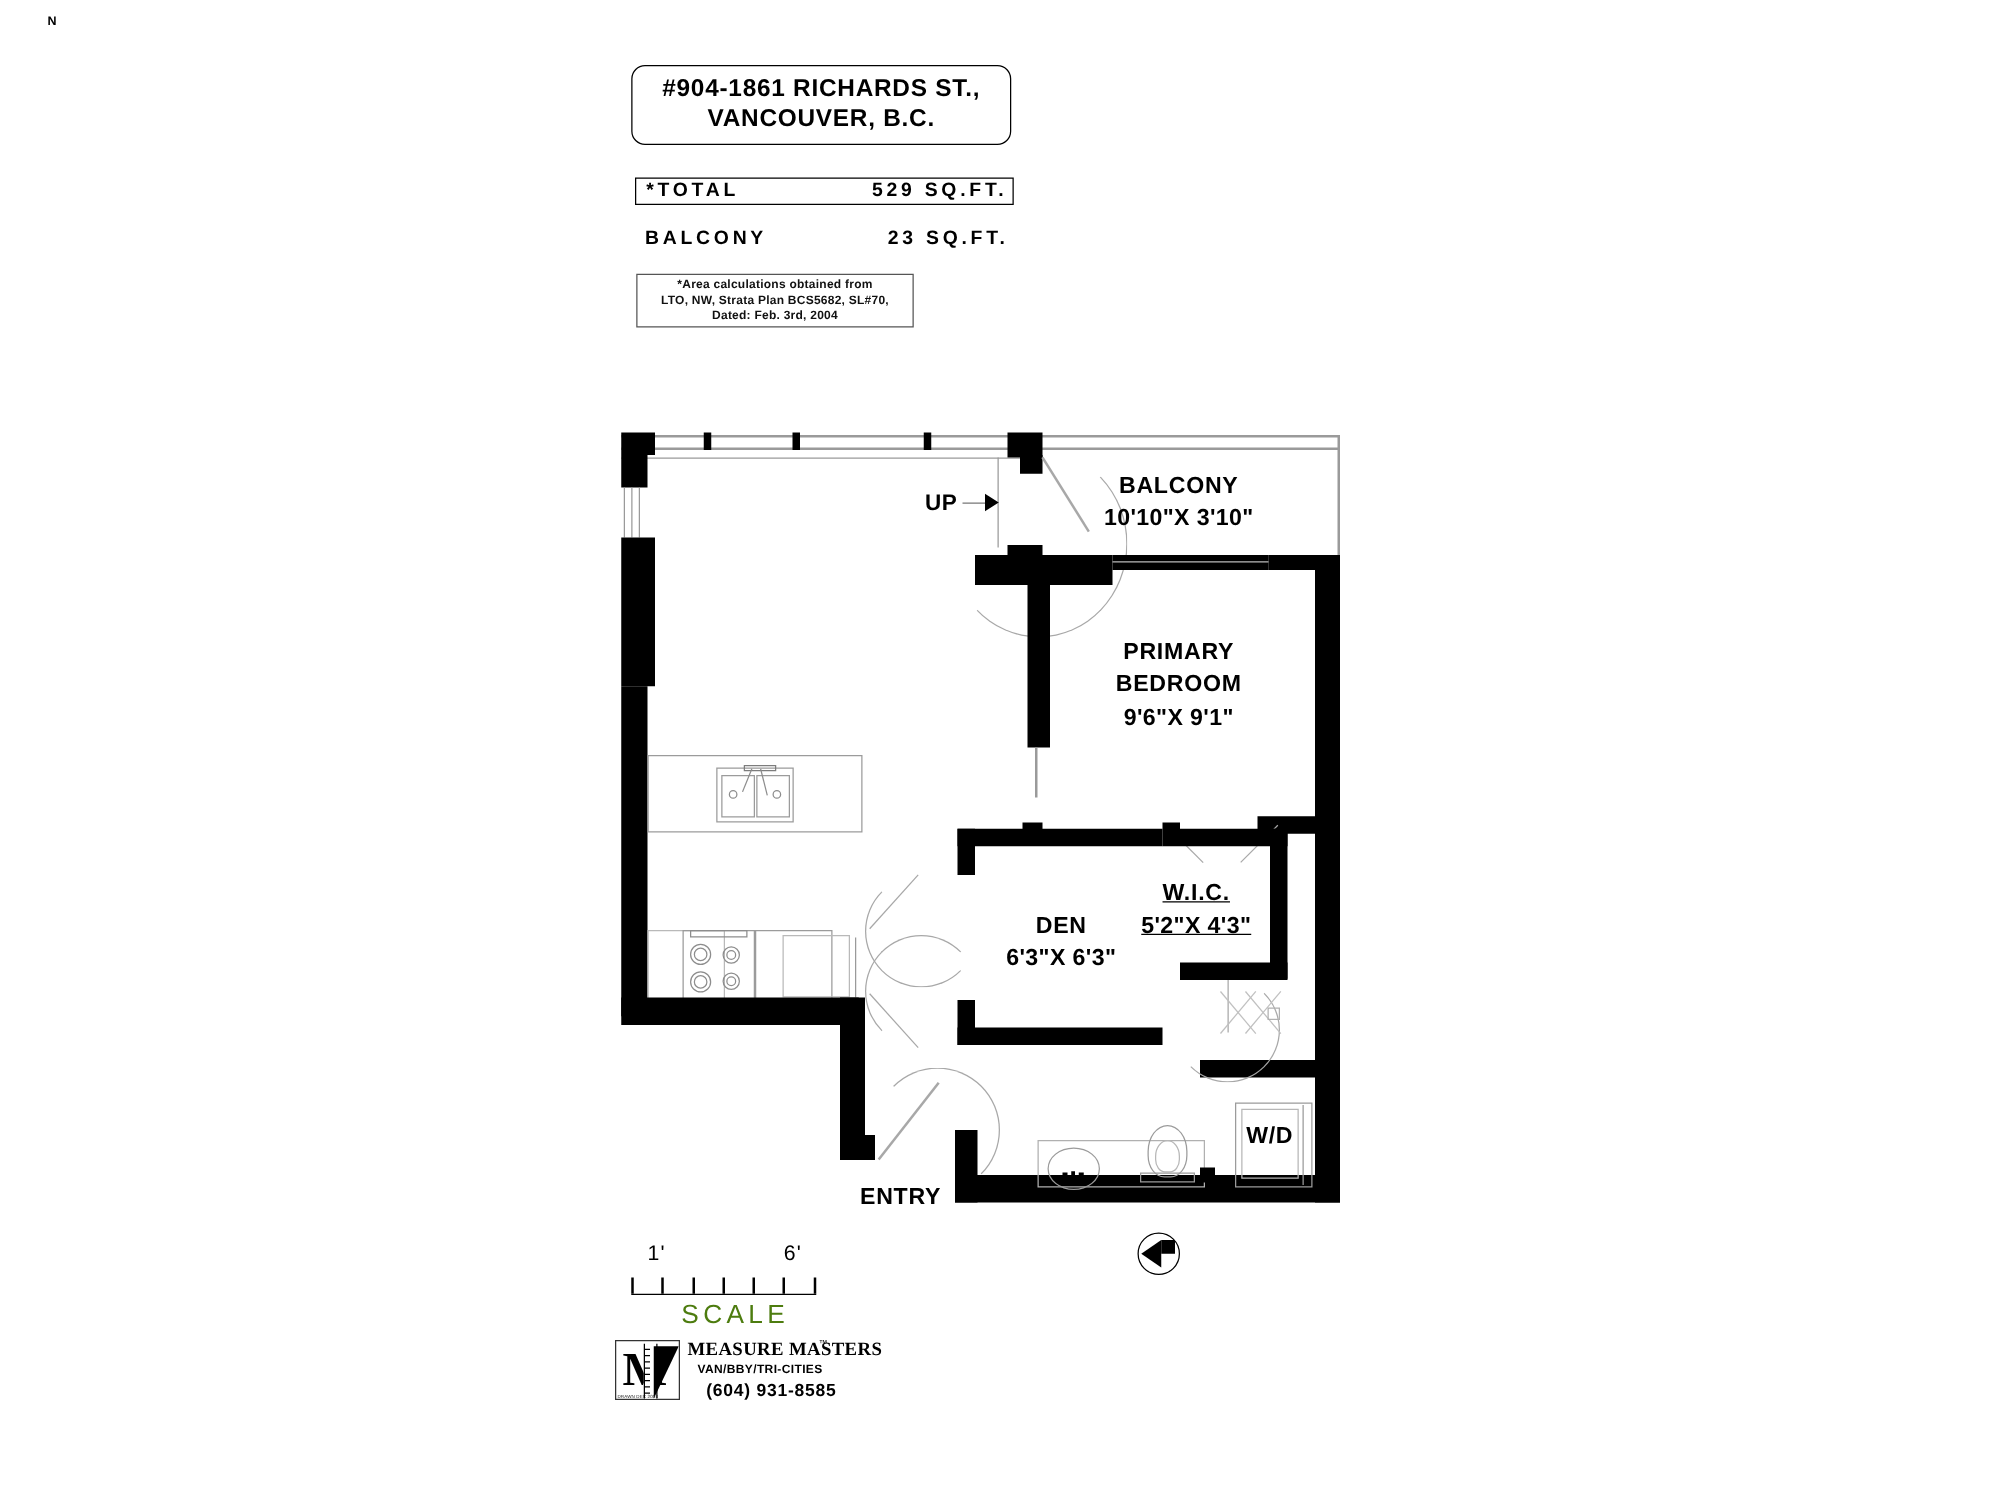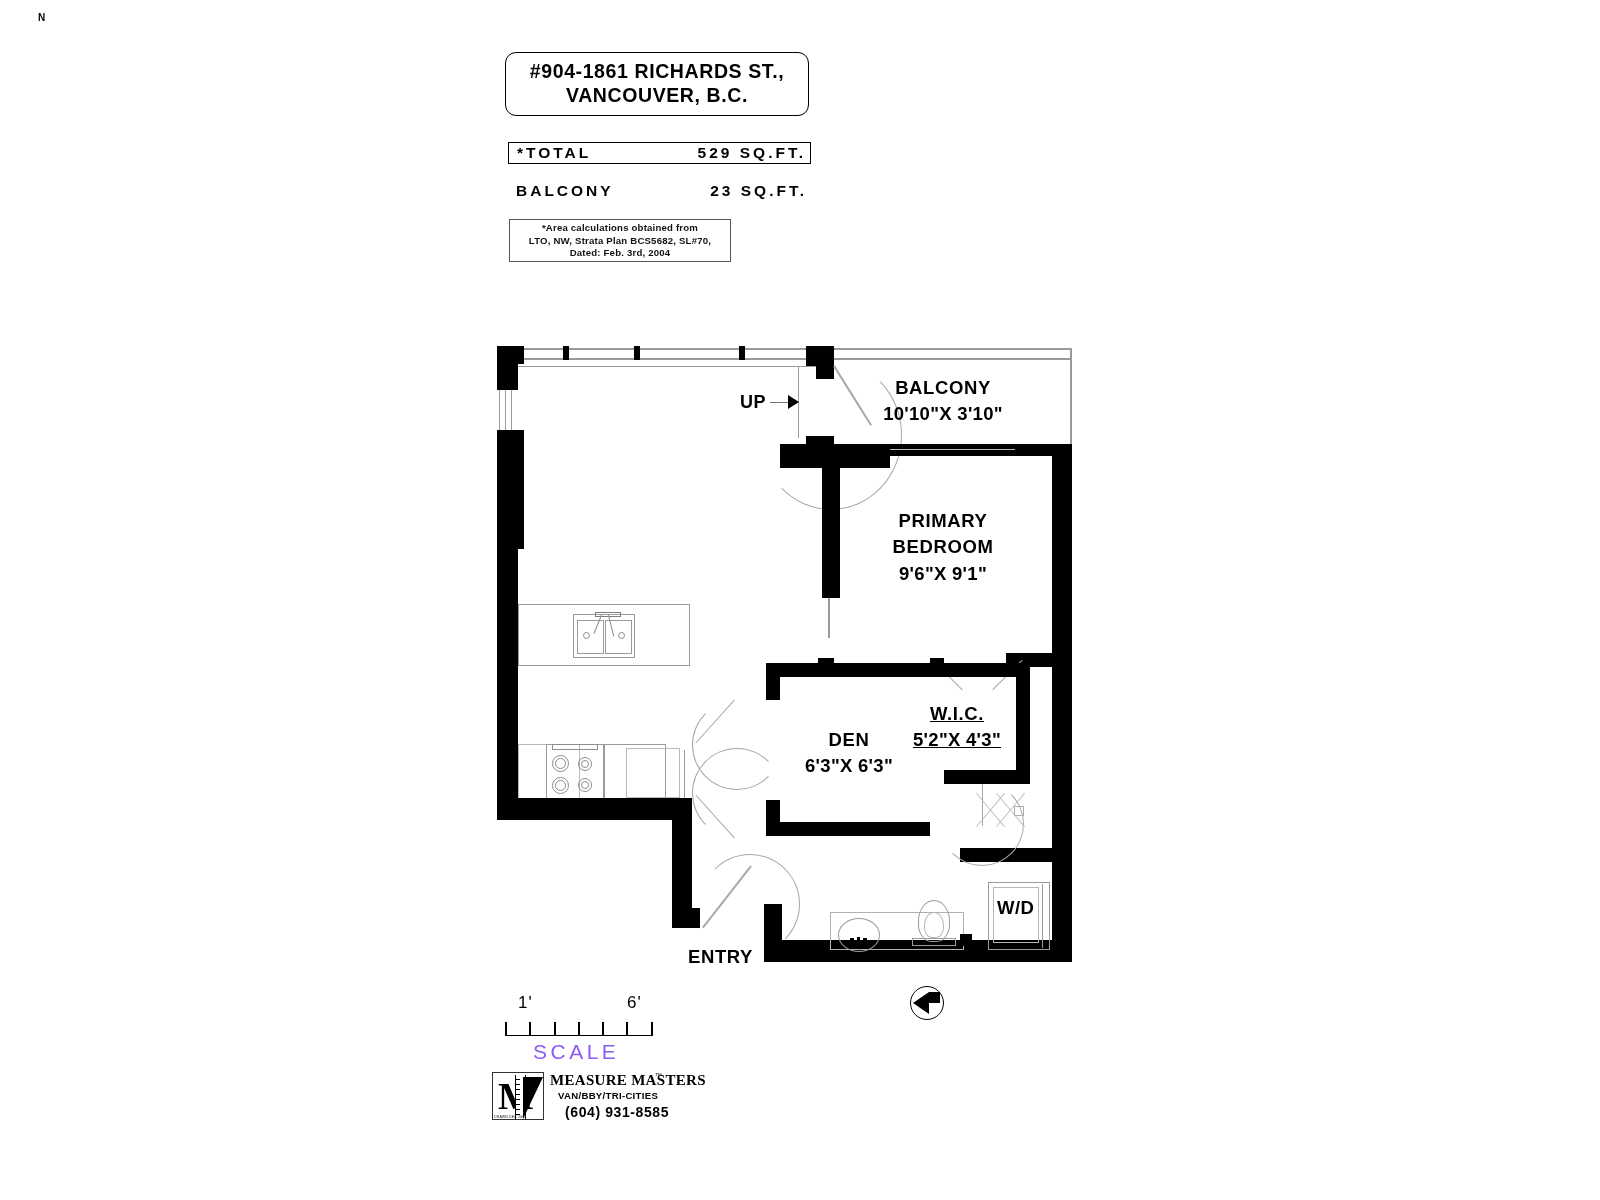--- a/index.html
+++ b/index.html
@@ -241,25 +241,25 @@
   }
   #scale-6 {
     position: absolute;
     left: 122px; top: 8px;
     font-size: 17px;
     color: #000;
     letter-spacing: 1px;
   }
   #scale-word {
     position: absolute;
-    left: 28px;
+    left: 40px;
     top: 55px;
     font-size: 21px;
     letter-spacing: 3.5px;
-    color: #8b5cf6;
+    color: #4d7c0f;
   }
 
   
   #compass {
     position: absolute;
     left: 910px;
     top: 986px;
     width: 36px;
     height: 36px;
   }

